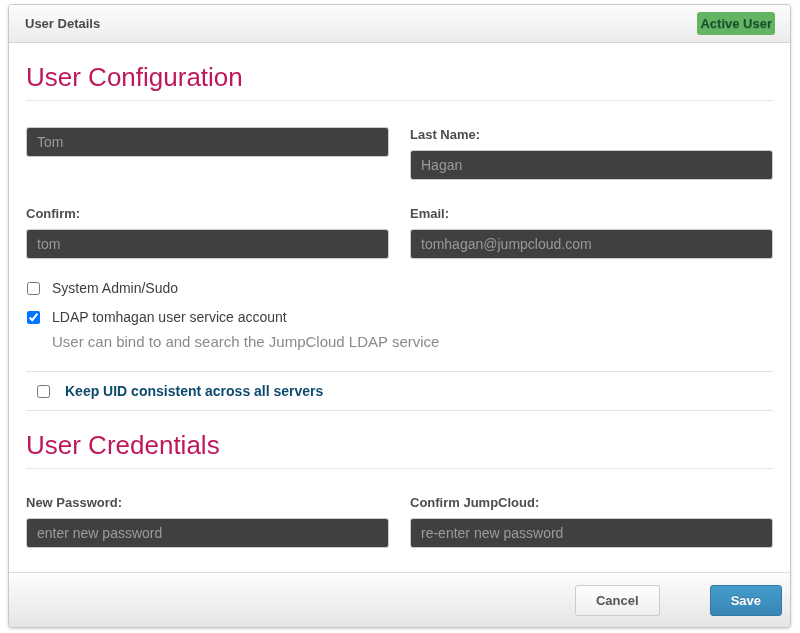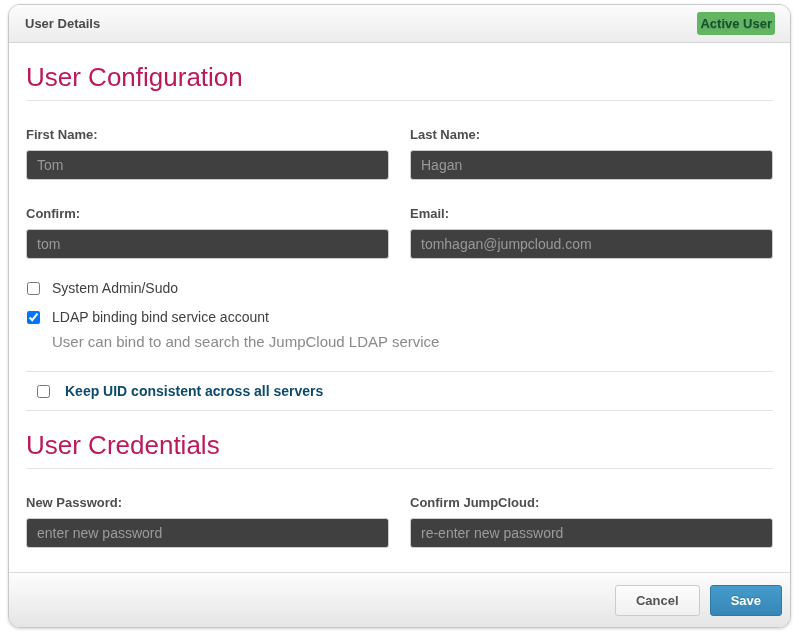--- a/index.html
+++ b/index.html
@@ -4,21 +4,21 @@
 <style>
   * { box-sizing: border-box; margin: 0; padding: 0; }
   html, body { width: 800px; height: 633px; background: #fff; font-family: "Liberation Sans", sans-serif; }
 
   .modal {
     position: absolute;
     left: 8px; top: 4px;
     width: 783px; height: 624px;
     background: #fff;
     border: 1px solid #c8c8c8;
-    border-radius: 12px;
+    border-radius: 4px;
     box-shadow: 0 1px 3px rgba(0,0,0,.18);
     display: flex;
     flex-direction: column;
     overflow: hidden;
   }
 
   
   .modal-header {
     flex: 0 0 auto;
     height: 38px;
@@ -147,39 +147,39 @@
   .btn-cancel {
     background: linear-gradient(#fdfdfd, #f0f0f0);
     border: 1px solid #ccc;
     color: #555;
   }
   .btn-save {
     background: linear-gradient(#459bcb, #3787b6);
     border: 1px solid #3079a5;
     color: #fff;
     text-shadow: 0 -1px 0 rgba(0,0,0,.2);
+    margin-left: 40px;
   }
 </style>
 </head>
 <body>
 
 <div class="modal">
 
   <div class="modal-header">
     <span class="modal-title">User Details</span>
     <span class="status-badge">Active User</span>
   </div>
 
   <div class="modal-body">
 
     <h1 class="section-heading">User Configuration</h1>
 
     <div class="form-row">
       <div class="form-col">
-        <label class="field-label">First Name:</label>
         <input type="text" class="text-input" value="Tom" style="">
       </div>
       <div class="form-col">
         <label class="field-label">Last Name:</label>
         <input type="text" class="text-input" value="Hagan" style="">
       </div>
     </div>
 
     <div class="form-row">
       <div class="form-col">
@@ -192,21 +192,21 @@
       </div>
     </div>
 
     <div class="checkbox-group">
       <div class="checkbox-row">
         <input type="checkbox" style="">
         <span class="checkbox-label">System Admin/Sudo</span>
       </div>
       <div class="checkbox-row">
         <input type="checkbox" checked="" style="">
-        <span class="checkbox-label">LDAP binding bind service account</span>
+        <span class="checkbox-label">LDAP tomhagan user service account</span>
       </div>
       <div class="help-text">User can bind to and search the JumpCloud LDAP service</div>
     </div>
 
     <div class="uid-row">
       <input type="checkbox" style="">
       <span class="checkbox-label">Keep UID consistent across all servers</span>
     </div>
 
     <h1 class="section-heading">User Credentials</h1>

